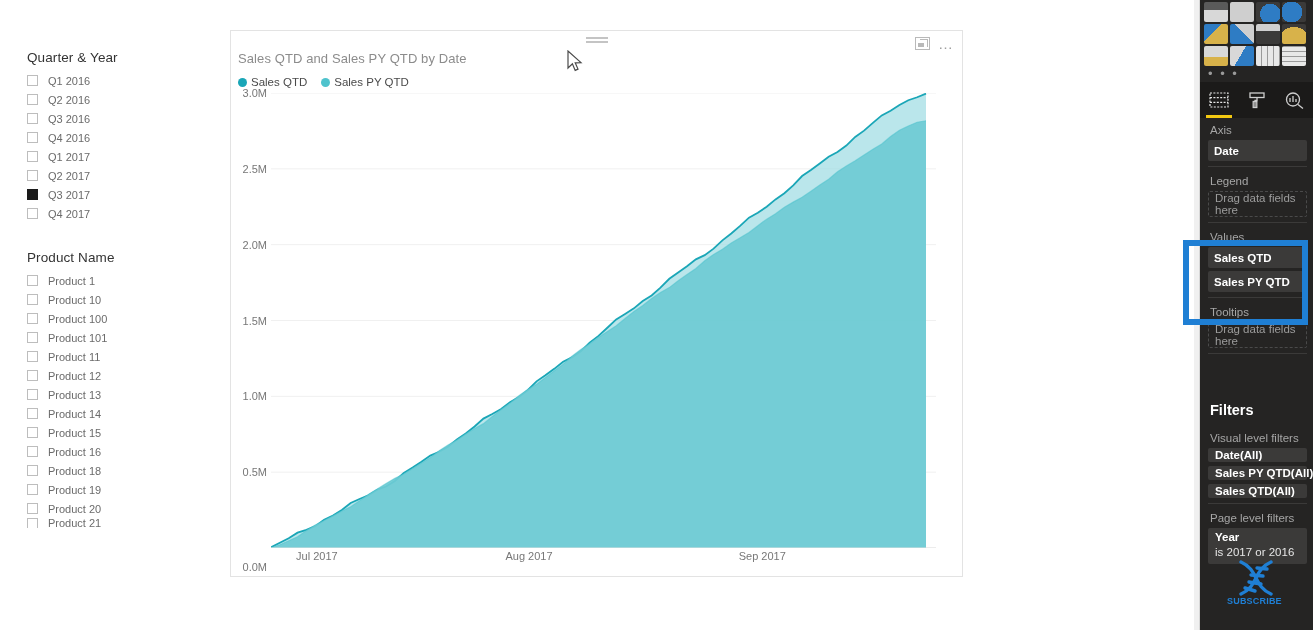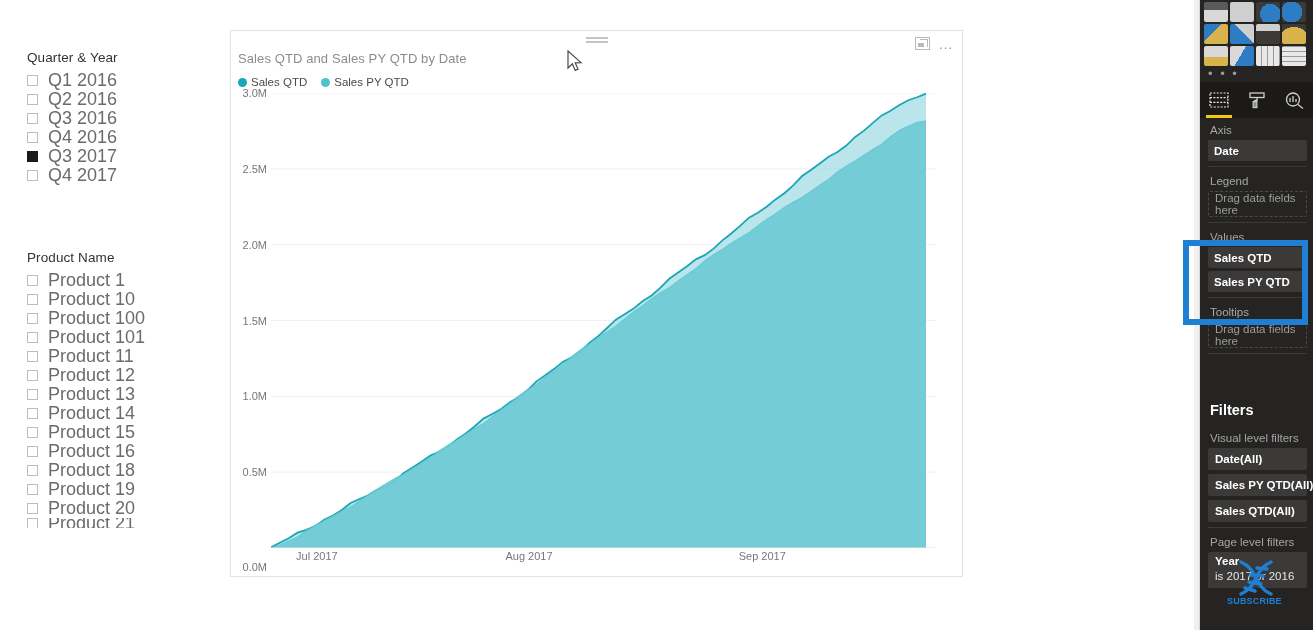--- a/index.html
+++ b/index.html
@@ -19,21 +19,21 @@
   }
   .slicer-item {
     display: flex; align-items: center; height: 19px;
     padding-left: 27px; cursor: default;
   }
   .cbx {
     width: 11px; height: 11px; border: 1px solid #bdbdbd;
     background: #fff; margin-right: 10px; flex: 0 0 auto;
   }
   .cbx.checked { background: #1a1a1a; border-color: #1a1a1a; }
-  .slicer-label { font-size: 18px; color: #6b6b6b; white-space: nowrap; }
+  .slicer-label { font-size: 11px; color: #6b6b6b; white-space: nowrap; }
   .slicer-item.clipped { height: 10px; overflow: hidden; }
 
   
   #visual {
     position: absolute; left: 230px; top: 30px;
     width: 733px; height: 547px;
     background: #ffffff; border: 1px solid #e3e3e3;
   }
   #drag-handle {
     position: absolute; left: 50%; top: 6px; transform: translateX(-50%);
@@ -147,21 +147,21 @@
   .panel-divider { height: 1px; background: #3b3a39; margin: 5px 6px 2px 8px; }
 
   #fields-area { position: absolute; left: 0; top: 118px; width: 113px; }
 
   #filters-area { position: absolute; left: 0; top: 396px; width: 113px; }
   #filters-title {
     font-size: 14.5px; color: #fff; font-weight: bold;
     padding: 6px 0 8px 10px; background: #252423;
   }
   .filter-card {
-    margin: 0 6px 4px 8px; height: 22px; background: #3b3a39;
+    margin: 0 6px 4px 8px; height: 14px; background: #3b3a39;
     border-radius: 2px; display: flex; align-items: center; padding-left: 7px;
     font-size: 11.5px; color: #ffffff; font-weight: bold; white-space: nowrap;
   }
   .filter-card.tall { height: 36px; align-items: flex-start; padding-top: 2px;
     flex-direction: column; line-height: 15px; }
   .filter-card.tall span.sub { font-weight: normal; color: #e6e6e6; }
 
   
   #values-highlight {
     position: absolute; left: 1183px; top: 240px;
@@ -194,20 +194,28 @@
           <span class="cbx"></span>
           <span class="slicer-label">Q2 2016</span>
         </div>
         <div class="slicer-item">
           <span class="cbx"></span>
           <span class="slicer-label">Q3 2016</span>
         </div>
         <div class="slicer-item">
           <span class="cbx"></span>
           <span class="slicer-label">Q4 2016</span>
+        </div>
+        <div class="slicer-item">
+          <span class="cbx"></span>
+          <span class="slicer-label">Q1 2017</span>
+        </div>
+        <div class="slicer-item">
+          <span class="cbx"></span>
+          <span class="slicer-label">Q2 2017</span>
         </div>
         <div class="slicer-item">
           <span class="cbx checked"></span>
           <span class="slicer-label">Q3 2017</span>
         </div>
         <div class="slicer-item">
           <span class="cbx"></span>
           <span class="slicer-label">Q4 2017</span>
         </div>
       </div>

